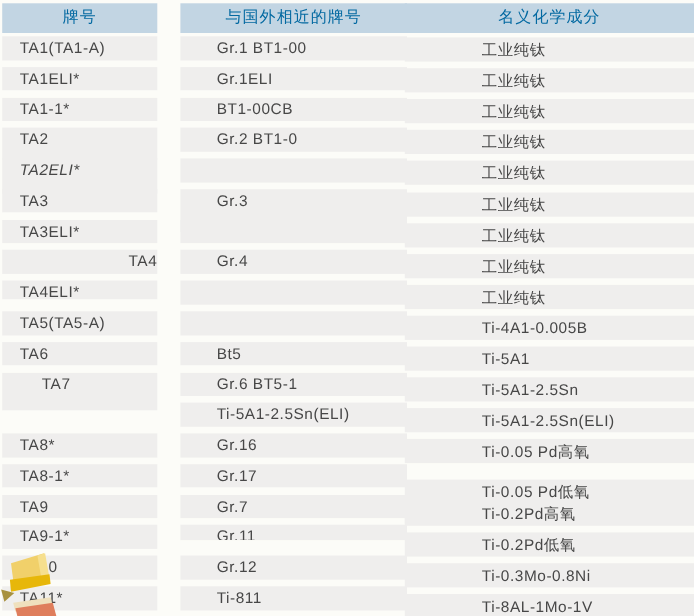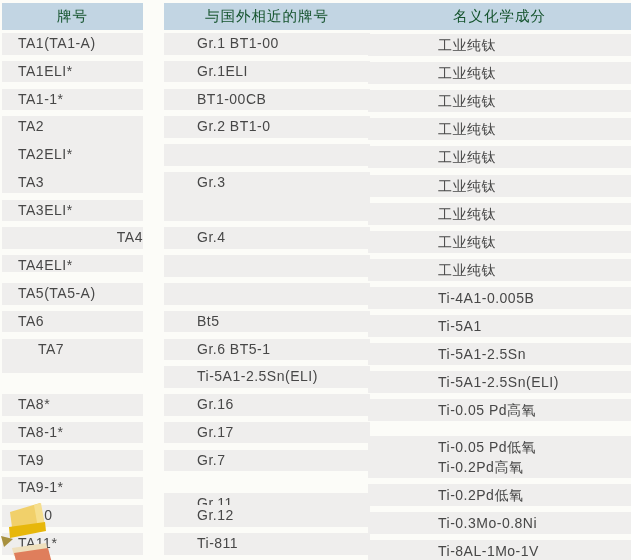--- a/index.html
+++ b/index.html
@@ -18,41 +18,41 @@
     position:absolute;left:0;right:0;
     background:#efeeed;
     color:#474747;
     font-size:14px;
     letter-spacing:0.5px;
     white-space:nowrap;
     overflow:hidden;
   }
   .hdr{
     background:#c2d5e3;
-    color:#14532d;
+    color:#0369a1;
     text-align:center;
     font-size:14.5px;
     letter-spacing:1px;
   }
   .pad1{padding-left:16px;}
   .pad2{padding-left:33px;}
   .pad3{padding-left:70px;}
   .decor{position:absolute;left:0;top:497px;pointer-events:none;}
 </style>
 </head>
 <body>
 
 <div class="page">
   <div class="col col1">
       <div class="cell hdr" style="top: 3px; height: 27px; line-height: 27px;">牌号</div>
       <div class="cell pad1" style="top: 33px; height: 21.5px; line-height: 21.5px;">TA1(TA1-A)</div>
       <div class="cell pad1" style="top: 60.78px; height: 21.5px; line-height: 21.5px;">TA1ELI*</div>
       <div class="cell pad1" style="top: 88.56px; height: 21.5px; line-height: 21.5px;">TA1-1*</div>
       <div class="cell pad1" style="top: 116.34px; height: 29px; line-height: 21.5px;">TA2</div>
-      <div class="cell pad1" style="top: 144.12px; height: 32px; line-height: 21.5px;">TA2ELI*</div>
+      <div class="cell pad1" style="top: 144.12px; height: 32px; line-height: 21.5px; font-style: italic;">TA2ELI*</div>
       <div class="cell pad1" style="top: 171.9px; height: 21.5px; line-height: 21.5px;">TA3</div>
       <div class="cell pad1" style="top: 199.68px; height: 21.5px; line-height: 21.5px;">TA3ELI*</div>
       <div class="cell pad1" style="top: 227.46px; height: 21.5px; line-height: 21.5px; text-align: right;">TA4</div>
       <div class="cell pad1" style="top: 255.24px; height: 17px; line-height: 21.5px;">TA4ELI*</div>
       <div class="cell pad1" style="top: 283.02px; height: 21.5px; line-height: 21.5px;">TA5(TA5-A)</div>
       <div class="cell pad1" style="top: 310.8px; height: 21.5px; line-height: 21.5px;">TA6</div>
       <div class="cell pad1" style="top: 338.58px; height: 34px; line-height: 21.5px; padding-left: 36px;">TA7</div>
       <div class="cell pad1" style="top: 394.14px; height: 21.5px; line-height: 21.5px;">TA8*</div>
       <div class="cell pad1" style="top: 421.92px; height: 21.5px; line-height: 21.5px;">TA8-1*</div>
       <div class="cell pad1" style="top: 449.7px; height: 21.5px; line-height: 21.5px;">TA9</div>
@@ -71,21 +71,21 @@
       <div class="cell pad2" style="top: 199.68px; height: 21.5px; line-height: 21.5px;"></div>
       <div class="cell pad2" style="top: 227.46px; height: 21.5px; line-height: 21.5px;">Gr.4</div>
       <div class="cell pad2" style="top: 255.24px; height: 21.5px; line-height: 21.5px;"></div>
       <div class="cell pad2" style="top: 283.02px; height: 21.5px; line-height: 21.5px;"></div>
       <div class="cell pad2" style="top: 310.8px; height: 21.5px; line-height: 21.5px;">Bt5</div>
       <div class="cell pad2" style="top: 338.58px; height: 21.5px; line-height: 21.5px;">Gr.6 BT5-1</div>
       <div class="cell pad2" style="top: 366.36px; height: 21.5px; line-height: 21.5px;">Ti-5A1-2.5Sn(ELI)</div>
       <div class="cell pad2" style="top: 394.14px; height: 21.5px; line-height: 21.5px;">Gr.16</div>
       <div class="cell pad2" style="top: 421.92px; height: 21px; line-height: 21.5px;">Gr.17</div>
       <div class="cell pad2" style="top: 449.7px; height: 21.5px; line-height: 21.5px;">Gr.7</div>
-      <div class="cell pad2" style="top: 477.48px; height: 14px; line-height: 21.5px; margin-top: 16px;">Gr.11</div>
+      <div class="cell pad2" style="top: 477.48px; height: 14px; line-height: 21.5px;">Gr.11</div>
       <div class="cell pad2" style="top: 505.26px; height: 21.5px; line-height: 21.5px;">Gr.12</div>
       <div class="cell pad2" style="top: 533.04px; height: 21.5px; line-height: 21.5px;">Ti-811</div>
     </div>
   <div class="col col3">
       <div class="cell hdr" style="top: 3px; height: 27px; line-height: 27px;">名义化学成分</div>
       <div class="cell pad3" style="top: 34px; height: 22px; line-height: 22px;">工业纯钛</div>
       <div class="cell pad3" style="top: 62.1px; height: 22px; line-height: 22px;">工业纯钛</div>
       <div class="cell pad3" style="top: 90.2px; height: 22px; line-height: 22px;">工业纯钛</div>
       <div class="cell pad3" style="top: 118.3px; height: 22px; line-height: 22px;">工业纯钛</div>
       <div class="cell pad3" style="top: 146.4px; height: 22px; line-height: 22px;">工业纯钛</div>

